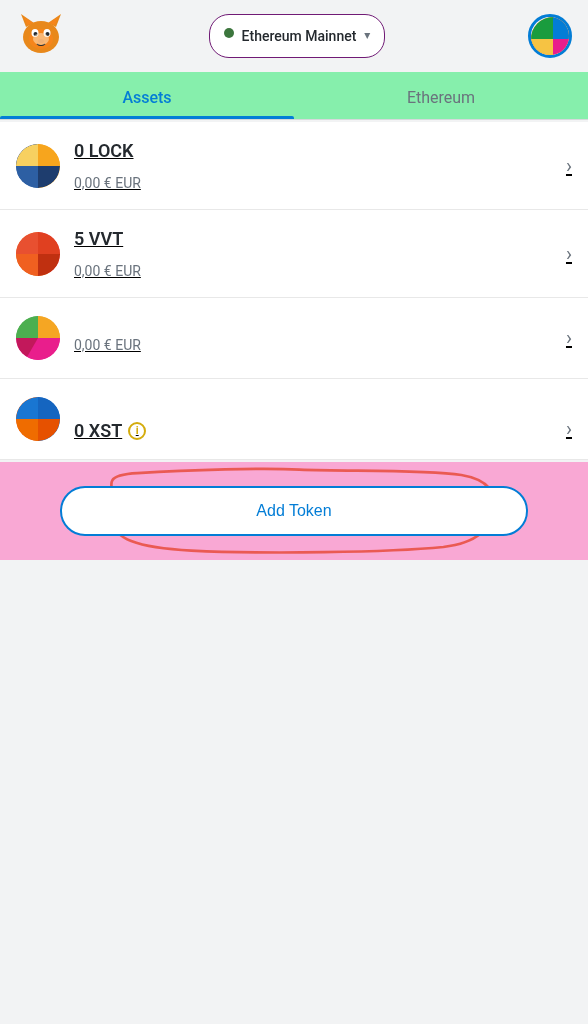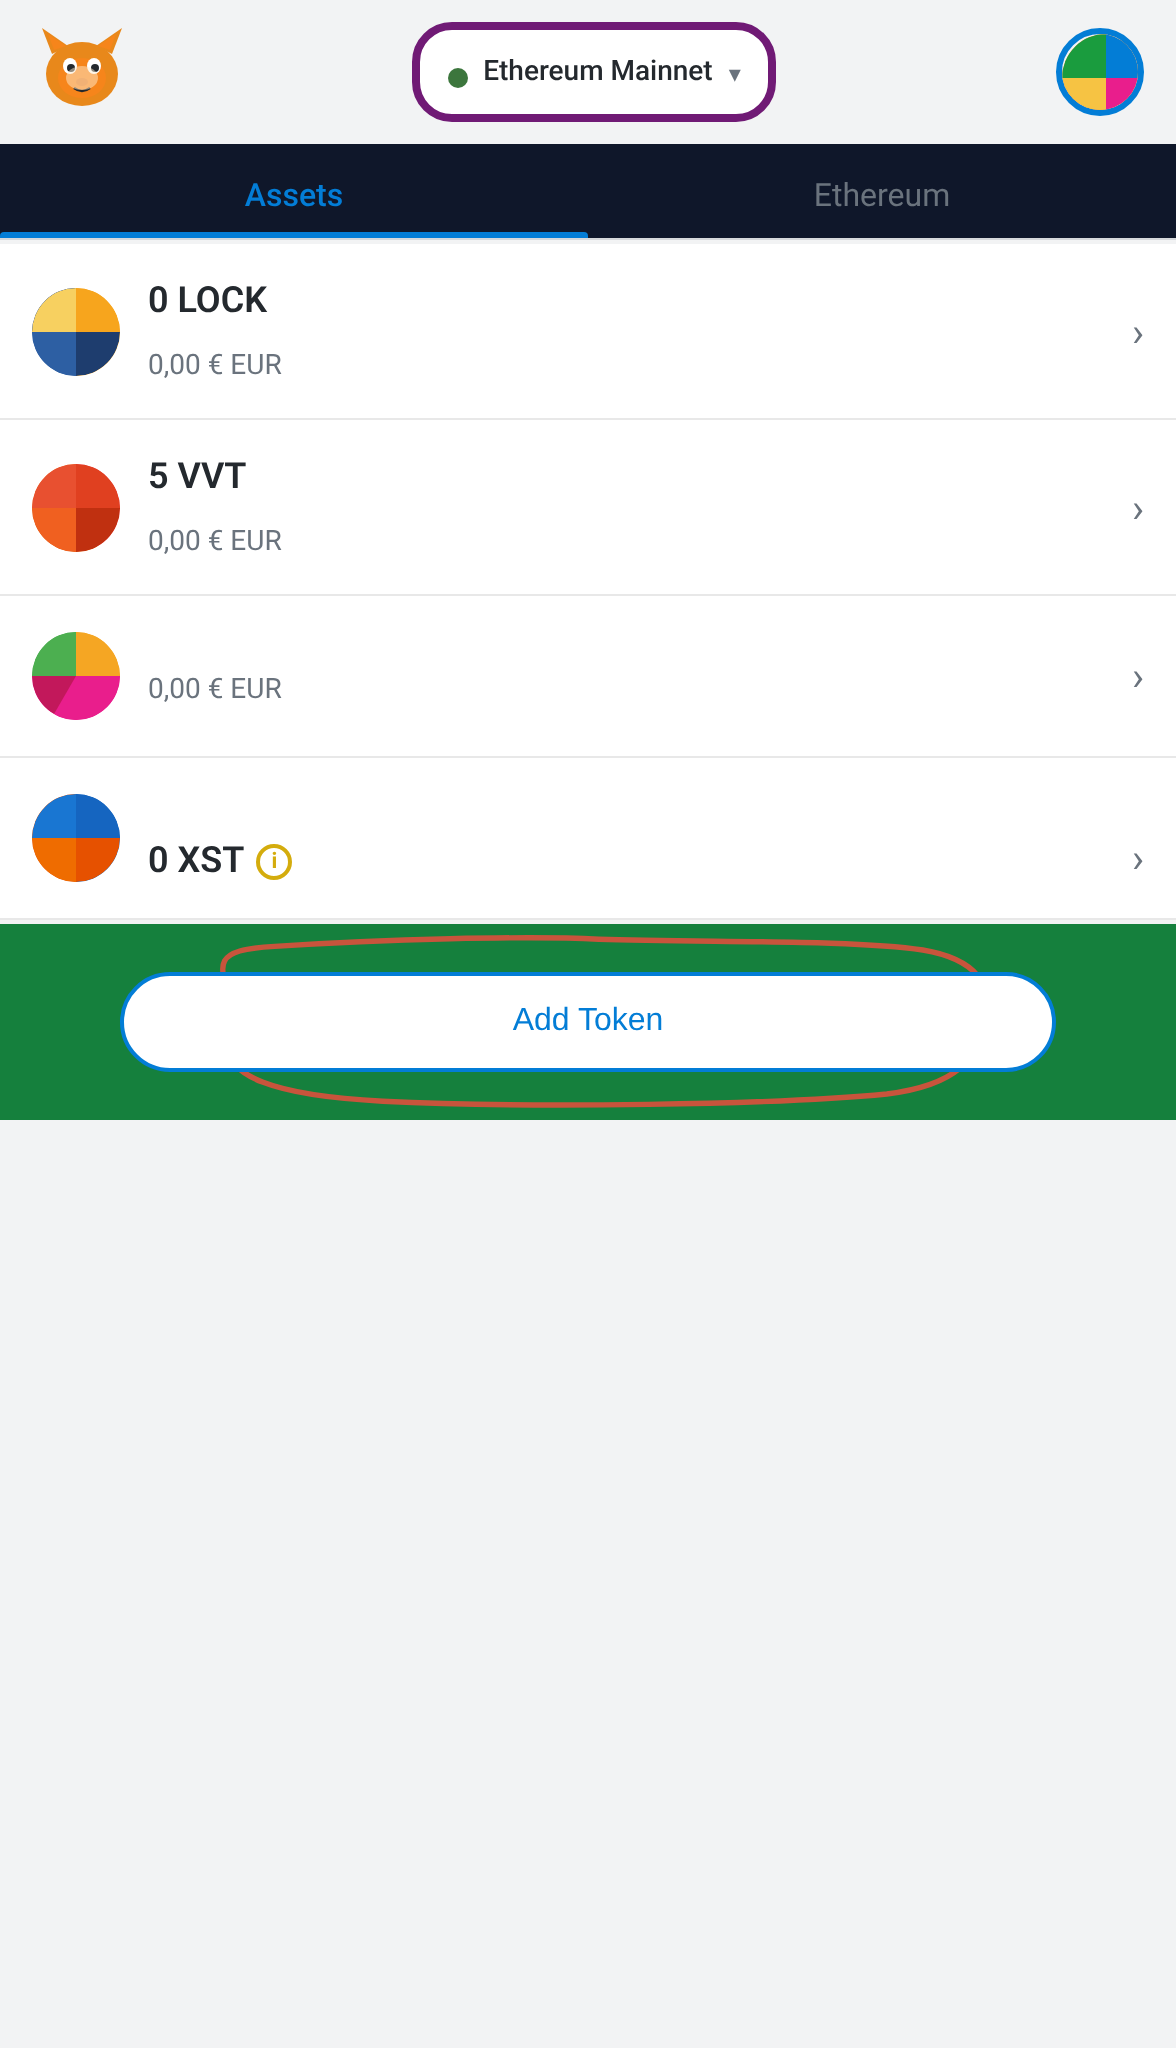--- a/index.html
+++ b/index.html
@@ -16,27 +16,27 @@
       display: flex;
       align-items: center;
       justify-content: space-between;
       padding: 12px 16px;
       background: #f2f3f4;
       height: 72px;
     }
 
     .network-pill {
       display: flex;
-      align-items: flex-end;
+      align-items: flex-start;
       gap: 8px;
       background: white;
       border-radius: 20px;
       padding: 13px 14px;
       cursor: pointer;
-      border: 4px solid #701a75;
+      border: 1px solid #701a75;
     }
 
     .network-dot {
       width: 10px;
       height: 10px;
       border-radius: 50%;
       background: #3c763d;
     }
 
     .network-name {
@@ -56,21 +56,21 @@
       border-radius: 50%;
       border: 3px solid #037dd6;
       overflow: hidden;
       cursor: pointer;
       position: relative;
     }
 
     
     .tabs {
       display: flex;
-      background: #0f172a;
+      background: #86efac;
       border-bottom: 1px solid #d6d9dc;
       margin-top: 0;
     }
 
     .tab {
       flex: 1;
       text-align: center;
       padding: 16px 0 12px;
       font-size: 16px;
       cursor: pointer;
@@ -92,20 +92,21 @@
       right: 0;
       height: 3px;
       background: #037dd6;
       border-radius: 2px 2px 0 0;
     }
 
     
     .token-list {
       background: #84cc16;
       margin-top: 2px;
+      text-decoration: underline;
     }
 
     .token-item {
       display: flex;
       align-items: center;
       padding: 18px 16px;
       border-bottom: 1px solid #e8e8e8;
       cursor: pointer;
       background: white;
     }
@@ -161,21 +162,21 @@
     }
 
     .chevron-right {
       color: #6a737d;
       font-size: 20px;
       margin-left: 8px;
     }
 
     
     .add-token-section {
-      background: #15803d;
+      background: #f9a8d4;
       margin-top: 2px;
       padding: 24px 60px;
       position: relative;
     }
 
     .add-token-btn {
       width: 100%;
       padding: 14px;
       border: 2px solid #037dd6;
       border-radius: 30px;

